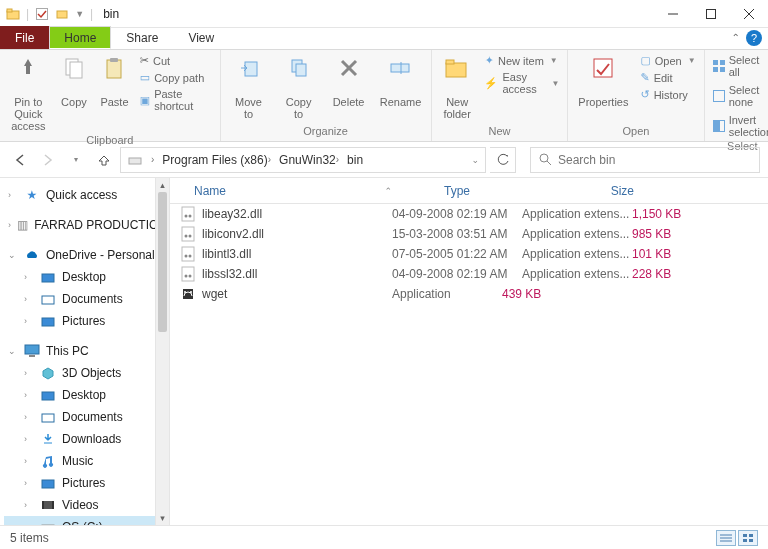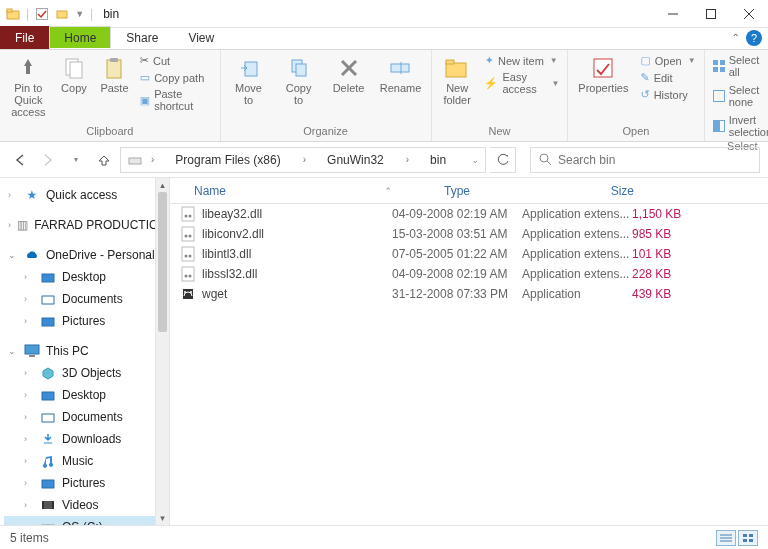--- a/index.html
+++ b/index.html
@@ -12,29 +12,29 @@
 .tb-btn { width:38px; height:28px; display:flex; align-items:center; justify-content:center; color:#333; }
 .tabbar { height:22px; display:flex; align-items:flex-end; border-bottom:1px solid #dadada; position:relative; }
 .tab { padding:4px 14px 3px; font-size:12px; color:#333; border:1px solid transparent; }
 .tab.file { background:#7f1d1d; color:#fff; }
 .tab.active { border:1px solid #dadada; border-bottom:1px solid #fff; background:#84cc16; }
 .help-circle { position:absolute; right:6px; top:2px; width:16px; height:16px; border-radius:50%; background:#1979ca; color:#fff; font-size:11px; display:flex; align-items:center; justify-content:center; }
 .chevup { position:absolute; right:28px; top:4px; color:#666; font-size:10px; }
 .ribbon { height:92px; background:#f7f7f7; border-bottom:1px solid #dadada; display:flex; }
 .group { border-right:1px solid #e3e3e3; padding:4px 8px 0; display:flex; flex-direction:column; align-items:center; }
 .group .row { display:flex; gap:10px; align-items:flex-start; }
-.bigbtn { display:flex; flex-direction:column; align-items:center; gap:0; width:48px; font-size:11px; color:#666; text-align:center; line-height:1.1; }
+.bigbtn { display:flex; flex-direction:column; align-items:center; gap:14px; width:48px; font-size:11px; color:#666; text-align:center; line-height:1.1; }
 .bigbtn .ic { width:28px; height:28px; display:flex; align-items:center; justify-content:center; }
 .smallcol { display:flex; flex-direction:column; gap:4px; font-size:11px; color:#666; }
 .smallcol .sm { display:flex; align-items:center; gap:4px; }
 .group-label { font-size:11px; color:#777; margin-top:auto; padding:2px 0 4px; }
 .navbar { height:36px; border-bottom:1px solid #e5e5e5; display:flex; align-items:center; gap:4px; padding:0 8px; }
 .nav-ic { width:24px; height:24px; display:flex; align-items:center; justify-content:center; color:#888; }
 .breadcrumb { flex:1; height:26px; border:1px solid #dcdcdc; display:flex; align-items:center; padding:0 6px; gap:8px; font-size:12px; color:#333; }
-.bc-seg { display:flex; align-items:center; gap:22px;margin-left:13px; }
+.bc-seg { display:flex; align-items:center; gap:0; }
 .bc-arrow { color:#777; font-size:10px; }
 .refresh { width:26px; height:26px; border:1px solid #dcdcdc; border-left:none; display:flex; align-items:center; justify-content:center; color:#555; }
 .searchbox { width:230px; height:26px; border:1px solid #dcdcdc; margin-left:10px; display:flex; align-items:center; padding:0 8px; color:#888; gap:6px; }
 .main { display:flex; height:calc(549px - 28px - 22px - 92px - 36px - 24px); }
 .sidebar { width:170px; border-right:1px solid #e5e5e5; position:relative; overflow:hidden; }
 .sidebar-inner { padding:6px 2px 6px 4px; font-size:12px; }
 .tree-item { display:flex; align-items:center; gap:6px; padding:3px 4px; white-space:nowrap; }
 .tree-item.lvl2 { padding-left:20px; }
 .tree-item.selected { background:#cce8f7; }
 .tree-arrow { width:10px; color:#888; font-size:9px; display:inline-block; }
@@ -576,21 +576,20 @@
         <div class="fl-row">
           <span class="ic">
             <svg width="14" height="14">
               <rect x="2" y="2" width="10" height="10" fill="#333"></rect>
               <path d="M3 9 A4 4 0 0 1 11 9" fill="none" stroke="#fff"></path>
               <circle cx="4" cy="5" r="1" fill="#fff"></circle>
               <circle cx="10" cy="5" r="1" fill="#fff"></circle>
             </svg>
           </span>
           <span class="name">wget</span>
-          <span class="date">31-12-2008 07:33 PM</span>
           <span class="type">Application</span>
           <span class="size">439 KB</span>
         </div>
       </div>
   </div>
 </div>
 
 <div class="statusbar">
   <span>5 items</span>
   <div class="view-icons">

